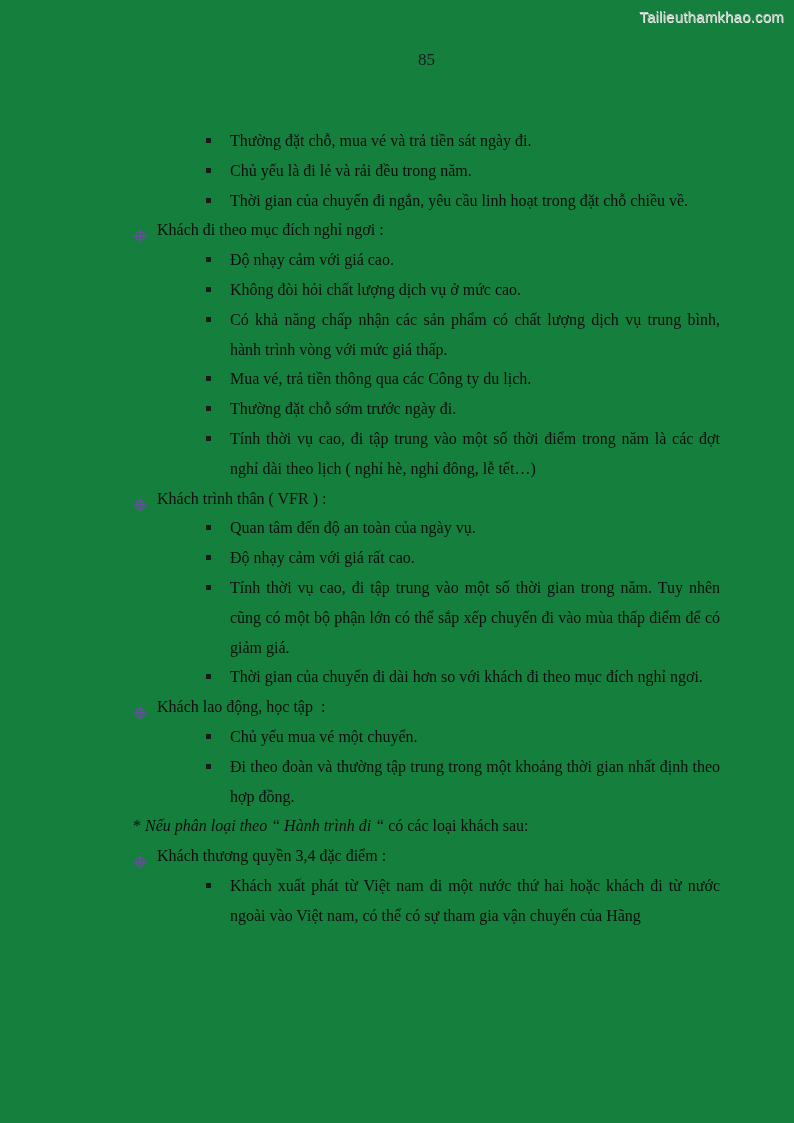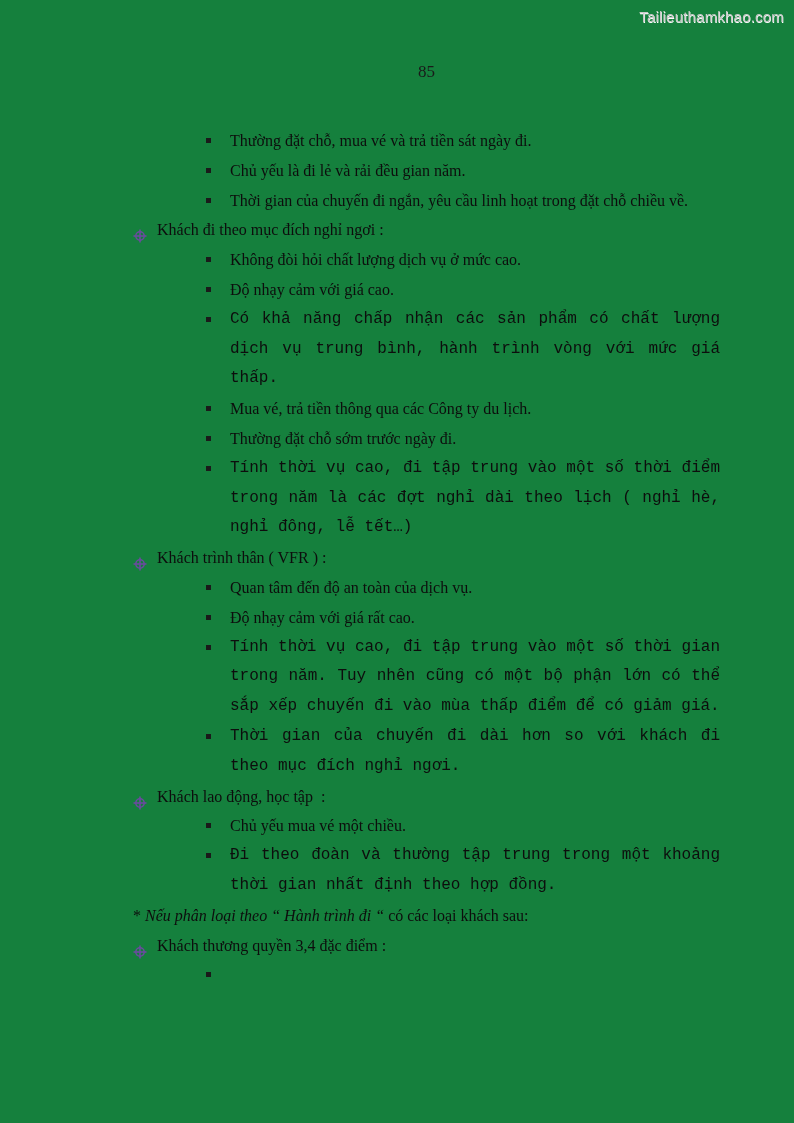--- a/index.html
+++ b/index.html
@@ -16,21 +16,21 @@
     position: absolute;
     top: 8px; right: 10px;
     font-family: "Liberation Sans", sans-serif;
     font-size: 15px;
     color: #c9c9c9;
     text-shadow: 0.5px 0.5px 0 #ffffff;
     letter-spacing: 0.2px;
   }
   .page-number {
     position: absolute;
-    top: 62px; left: 133px; width: 587px;
+    top: 50px; left: 133px; width: 587px;
     text-align: center;
     font-size: 17px;
     color: #1a1a1a;
   }
   .content {
     position: absolute;
     top: 126px; left: 133px; width: 587px;
     font-size: 16px;
     line-height: 29.8px;
     color: #0d0d0d;
@@ -42,60 +42,60 @@
   }
   .li-main .txt { white-space: pre-wrap; }
   .li-sub { position: relative; padding-left: 97px; }
   .li-sub .sq {
     position: absolute; left: 73px; top: 12px;
     width: 5px; height: 5px;
     background: #1a1a1a;
   }
   .li-note { position: relative; }
   .li-note em { font-style: italic; }
-  .justify { text-align: justify; font-family: Liberation Mono, monospace; }
+  .justify { text-align: justify; }
 </style>
 </head>
 <body>
 
 <div class="page">
   <div class="watermark">Tailieuthamkhao.com</div>
   <div class="page-number">85</div>
   <div class="content" id="content">
       <div class="li-sub"><span class="sq"></span><span>Thường đặt chỗ, mua vé và trả tiền sát ngày đi.</span></div>
-      <div class="li-sub"><span class="sq"></span><span>Chủ yếu là đi lẻ và rải đều gian năm.</span></div>
+      <div class="li-sub"><span class="sq"></span><span>Chủ yếu là đi lẻ và rải đều trong năm.</span></div>
       <div class="li-sub"><span class="sq"></span><span>Thời gian của chuyến đi ngắn, yêu cầu linh hoạt trong đặt chỗ chiều về.</span></div>
       <div class="li-main"><span class="bullet-wrap"><svg width="14" height="14" viewBox="0 0 14 14">
             <line x1="7" y1="0.5" x2="7" y2="13.5" stroke="#6B4AA0" stroke-width="1.6"></line>
             <line x1="0.5" y1="7" x2="13.5" y2="7" stroke="#6B4AA0" stroke-width="1.6"></line>
             <circle cx="7" cy="7" r="4.2" fill="none" stroke="#6B4AA0" stroke-width="1.5"></circle>
           </svg></span><span class="txt">Khách đi theo mục đích nghỉ ngơi :</span></div>
+      <div class="li-sub"><span class="sq"></span><span>Độ nhạy cảm với giá cao.</span></div>
       <div class="li-sub"><span class="sq"></span><span>Không đòi hỏi chất lượng dịch vụ ở mức cao.</span></div>
-      <div class="li-sub"><span class="sq"></span><span>Độ nhạy cảm với giá cao.</span></div>
       <div class="li-sub justify"><span class="sq"></span><span>Có khả năng chấp nhận các sản phẩm có chất lượng dịch vụ trung bình, hành trình vòng với mức giá thấp.</span></div>
       <div class="li-sub"><span class="sq"></span><span>Mua vé, trả tiền thông qua các Công ty du lịch.</span></div>
       <div class="li-sub"><span class="sq"></span><span>Thường đặt chỗ sớm trước ngày đi.</span></div>
       <div class="li-sub justify"><span class="sq"></span><span>Tính thời vụ cao, đi tập trung vào một số thời điểm trong năm là các đợt nghỉ dài theo lịch ( nghỉ hè, nghỉ đông, lễ tết…)</span></div>
       <div class="li-main"><span class="bullet-wrap"><svg width="14" height="14" viewBox="0 0 14 14">
             <line x1="7" y1="0.5" x2="7" y2="13.5" stroke="#6B4AA0" stroke-width="1.6"></line>
             <line x1="0.5" y1="7" x2="13.5" y2="7" stroke="#6B4AA0" stroke-width="1.6"></line>
             <circle cx="7" cy="7" r="4.2" fill="none" stroke="#6B4AA0" stroke-width="1.5"></circle>
           </svg></span><span class="txt">Khách trình thân ( VFR ) :</span></div>
-      <div class="li-sub"><span class="sq"></span><span>Quan tâm đến độ an toàn của dịch vụ.</span></div>
+      <div class="li-sub"><span class="sq"></span><span>Quan tâm đến độ an toàn của ngày vụ.</span></div>
       <div class="li-sub"><span class="sq"></span><span>Độ nhạy cảm với giá rất cao.</span></div>
       <div class="li-sub justify"><span class="sq"></span><span>Tính thời vụ cao, đi tập trung vào một số thời gian trong năm. Tuy nhên cũng có một bộ phận lớn có thể sắp xếp chuyến đi vào mùa thấp điểm để có giảm giá.</span></div>
       <div class="li-sub justify"><span class="sq"></span><span>Thời gian của chuyến đi dài hơn so với khách đi theo mục đích nghỉ ngơi.</span></div>
       <div class="li-main"><span class="bullet-wrap"><svg width="14" height="14" viewBox="0 0 14 14">
             <line x1="7" y1="0.5" x2="7" y2="13.5" stroke="#6B4AA0" stroke-width="1.6"></line>
             <line x1="0.5" y1="7" x2="13.5" y2="7" stroke="#6B4AA0" stroke-width="1.6"></line>
             <circle cx="7" cy="7" r="4.2" fill="none" stroke="#6B4AA0" stroke-width="1.5"></circle>
           </svg></span><span class="txt">Khách lao động, học tập  :</span></div>
-      <div class="li-sub"><span class="sq"></span><span>Chủ yếu mua vé một chiều.</span></div>
+      <div class="li-sub"><span class="sq"></span><span>Chủ yếu mua vé một chuyển.</span></div>
       <div class="li-sub justify"><span class="sq"></span><span>Đi theo đoàn và thường tập trung trong một khoảng thời gian nhất định theo hợp đồng.</span></div>
       <div class="li-note"><span>* </span><em>Nếu phân loại theo “ Hành trình đi “ </em><span>có các loại khách sau:</span></div>
       <div class="li-main"><span class="bullet-wrap"><svg width="14" height="14" viewBox="0 0 14 14">
             <line x1="7" y1="0.5" x2="7" y2="13.5" stroke="#6B4AA0" stroke-width="1.6"></line>
             <line x1="0.5" y1="7" x2="13.5" y2="7" stroke="#6B4AA0" stroke-width="1.6"></line>
             <circle cx="7" cy="7" r="4.2" fill="none" stroke="#6B4AA0" stroke-width="1.5"></circle>
           </svg></span><span class="txt">Khách thương quyền 3,4 đặc điểm :</span></div>
-      <div class="li-sub justify"><span class="sq"></span></div>
+      <div class="li-sub justify"><span class="sq"></span><span>Khách xuất phát từ Việt nam đi một nước thứ hai hoặc khách đi từ nước ngoài vào Việt nam, có thể có sự tham gia vận chuyển của Hãng</span></div>
     </div>
 </div>
 
 </body></html>

